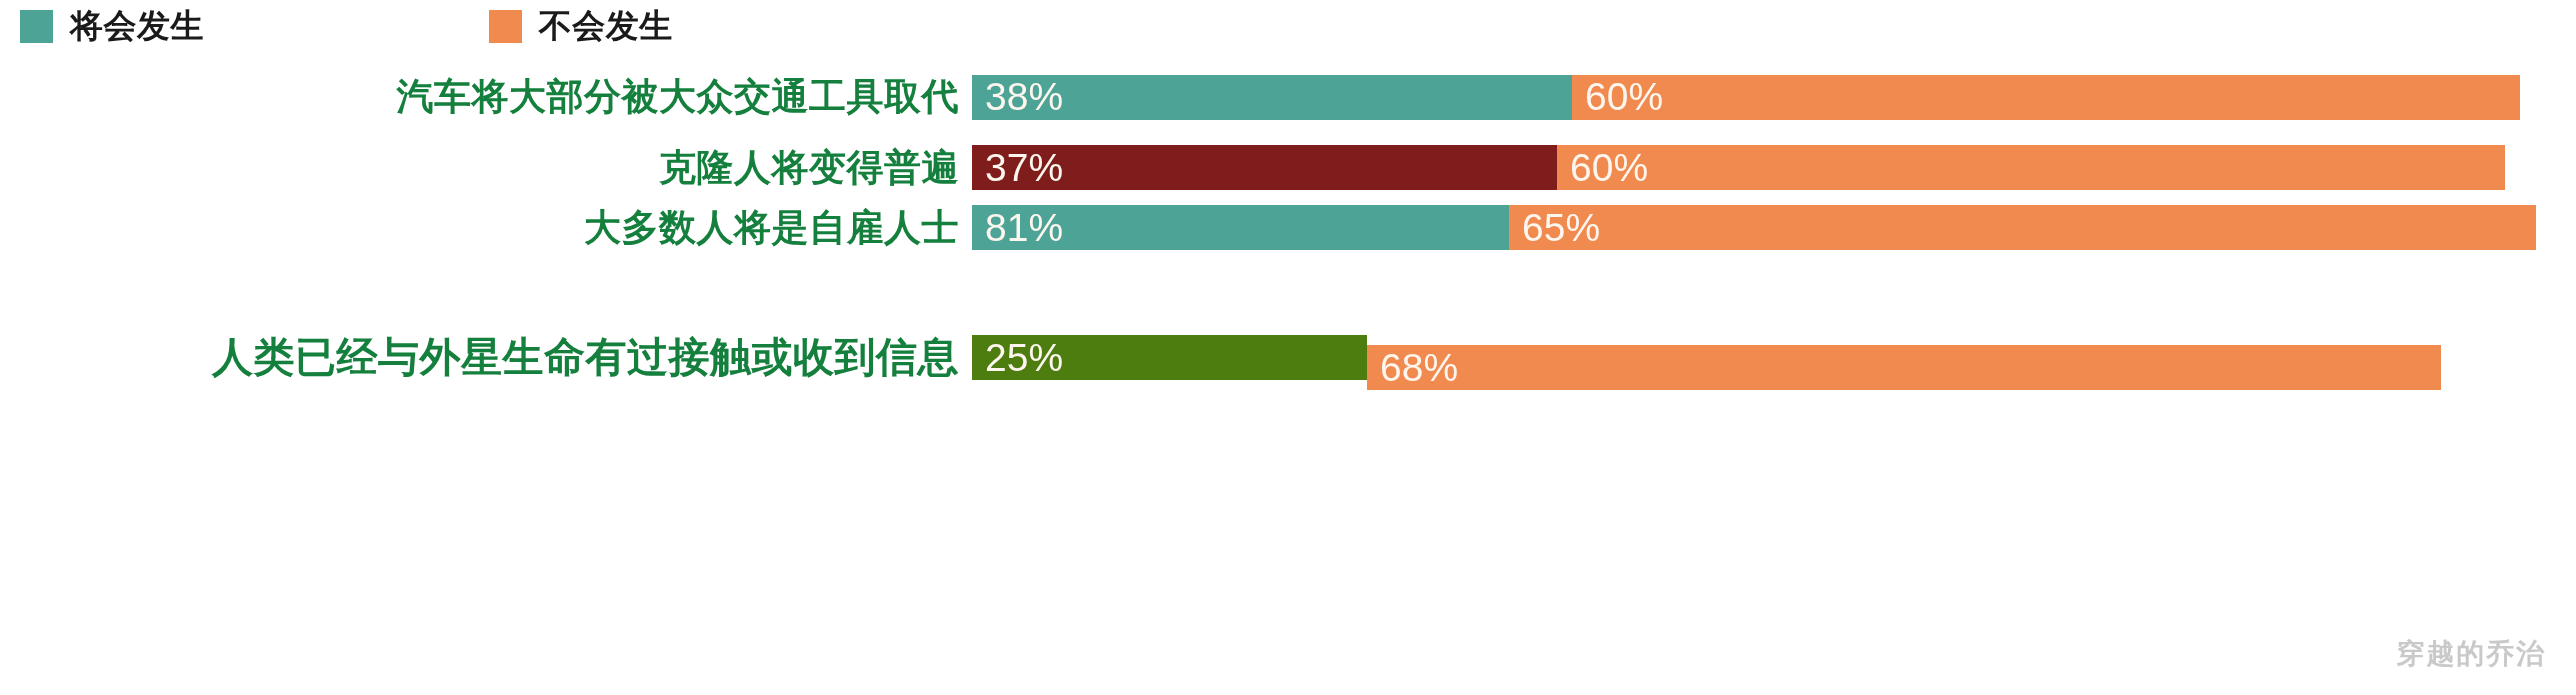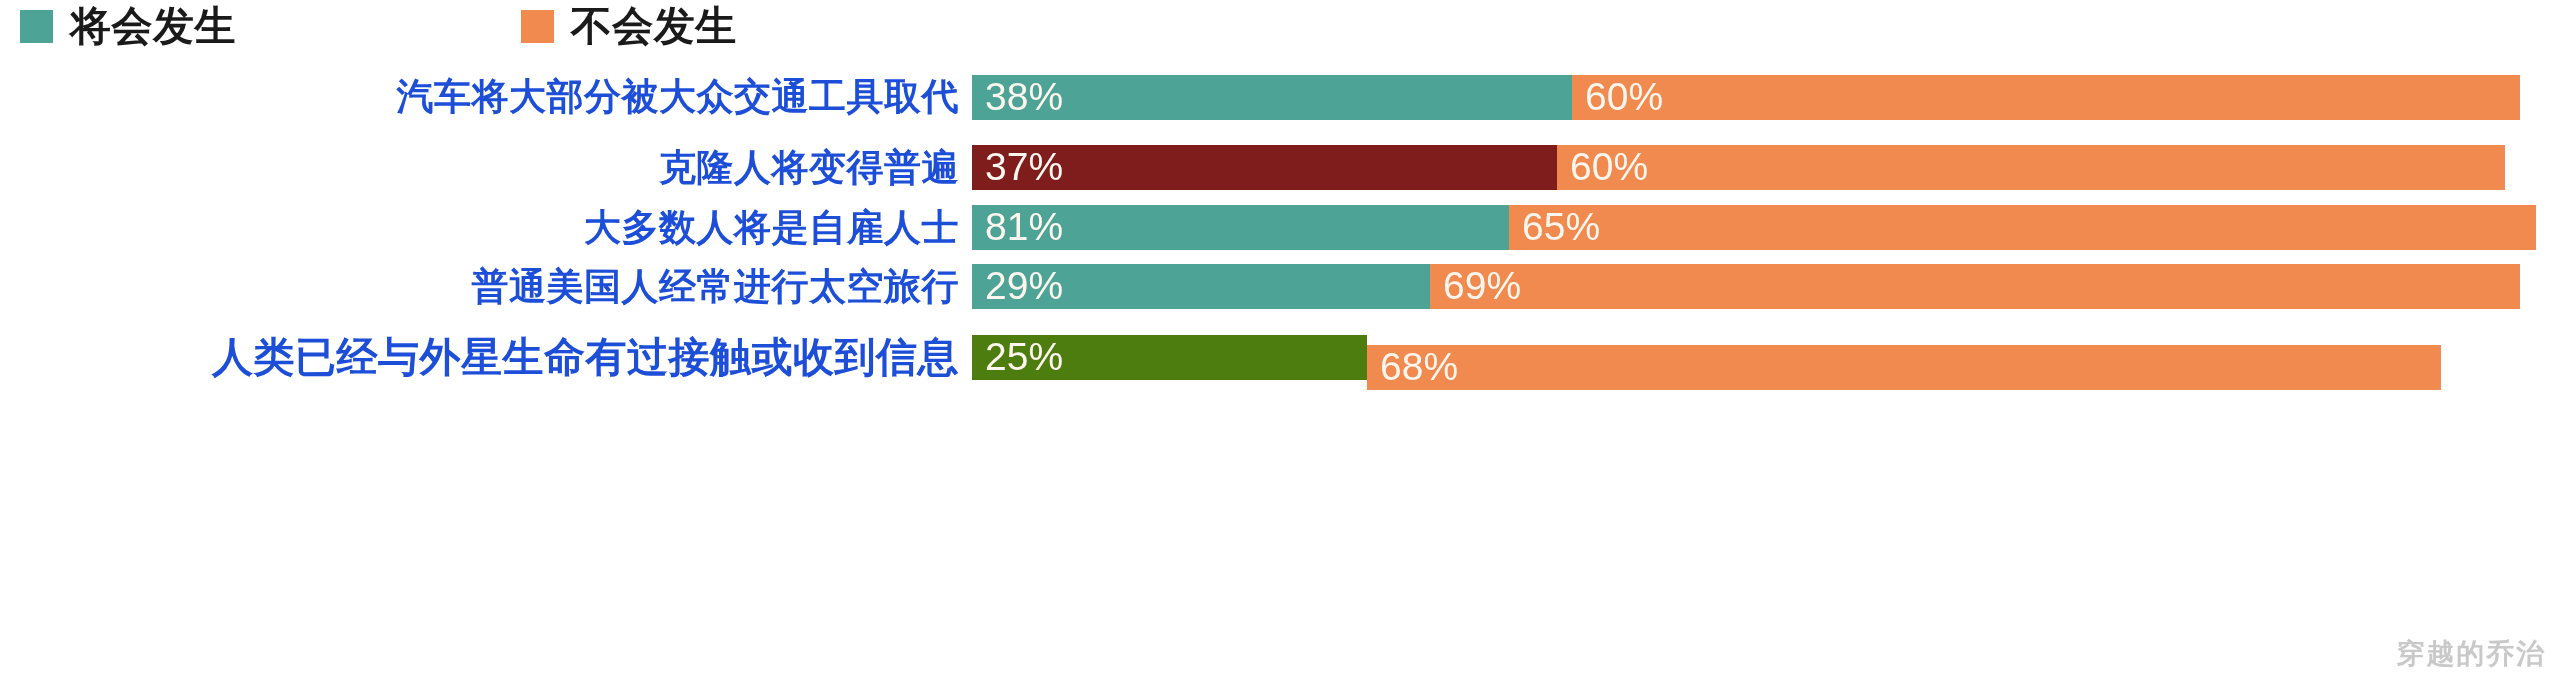--- a/index.html
+++ b/index.html
@@ -30,21 +30,21 @@
   }
   .legend-item.first { margin-left: 20.4px; }
   .legend-item.second { margin-left: 257px; padding-left: 28px; }
   .legend-swatch {
     width: 33px;
     height: 33px;
     flex: 0 0 auto;
   }
   .legend-label {
     margin-left: 16.7px;
-    font-size: 41px;
+    font-size: 33px;
     font-weight: bold;
     color: #1a1a1a;
     white-space: nowrap;
     letter-spacing: 0.5px;
   }
 
   
   #plot {
     position: absolute;
     left: 0;
@@ -60,37 +60,37 @@
     align-items: center;
   }
   .cat-label {
     width: 972px;
     flex: 0 0 972px;
     text-align: right;
     padding-right: 13px;
     box-sizing: border-box;
     font-size: 37px;
     font-weight: bold;
-    color: #1d4ed8;
+    color: #15803d;
     white-space: nowrap;
     letter-spacing: 0.5px;
   }
   .bar-wrap {
     position: relative;
     height: 100%;
     flex: 1 1 auto;
     display: flex;
     align-items: stretch;
   }
   .seg {
     position: relative;
     height: 100%;
     box-sizing: border-box;
     display: flex;
-    align-items: flex-start;
+    align-items: center;
   }
   .seg-val {
     font-size: 39px;
     color: #fdf6ee;
     padding-left: 13px;
     white-space: nowrap;
     font-weight: normal;
   }
 
   
@@ -147,31 +147,20 @@
       <div class="cat-label" style="font-size: 37px;">大多数人将是自雇人士</div>
       <div class="bar-wrap">
         <div class="seg" style="background: rgb(76, 163, 150); width: 537px; flex: 0 0 537px;">
           <span class="seg-val">81%</span>
         </div>
         <div class="seg" style="background: rgb(240, 138, 79); width: 1027px; flex: 0 0 1027px;">
           <span class="seg-val">65%</span>
         </div>
       </div>
     </div>
-    <div class="row" style="top: 208px; height: 45px;">
-      <div class="cat-label" style="font-size: 37px;">普通美国人经常进行太空旅行</div>
-      <div class="bar-wrap">
-        <div class="seg" style="background: rgb(76, 163, 150); width: 458px; flex: 0 0 458px;">
-          <span class="seg-val">29%</span>
-        </div>
-        <div class="seg" style="background: rgb(240, 138, 79); width: 1090px; flex: 0 0 1090px;">
-          <span class="seg-val">69%</span>
-        </div>
-      </div>
-    </div>
     <div class="row" style="top: 279px; height: 45px;">
       <div class="cat-label" style="font-size: 41px;">人类已经与外星生命有过接触或收到信息</div>
       <div class="bar-wrap">
         <div class="seg" style="background: #4d7c0f; width: 395px; flex: 0 0 395px;">
           <span class="seg-val">25%</span>
         </div>
         <div class="seg" style="background: rgb(240, 138, 79); width: 1074px; flex: 0 0 1074px; margin-top: 10px;">
           <span class="seg-val">68%</span>
         </div>
       </div>

